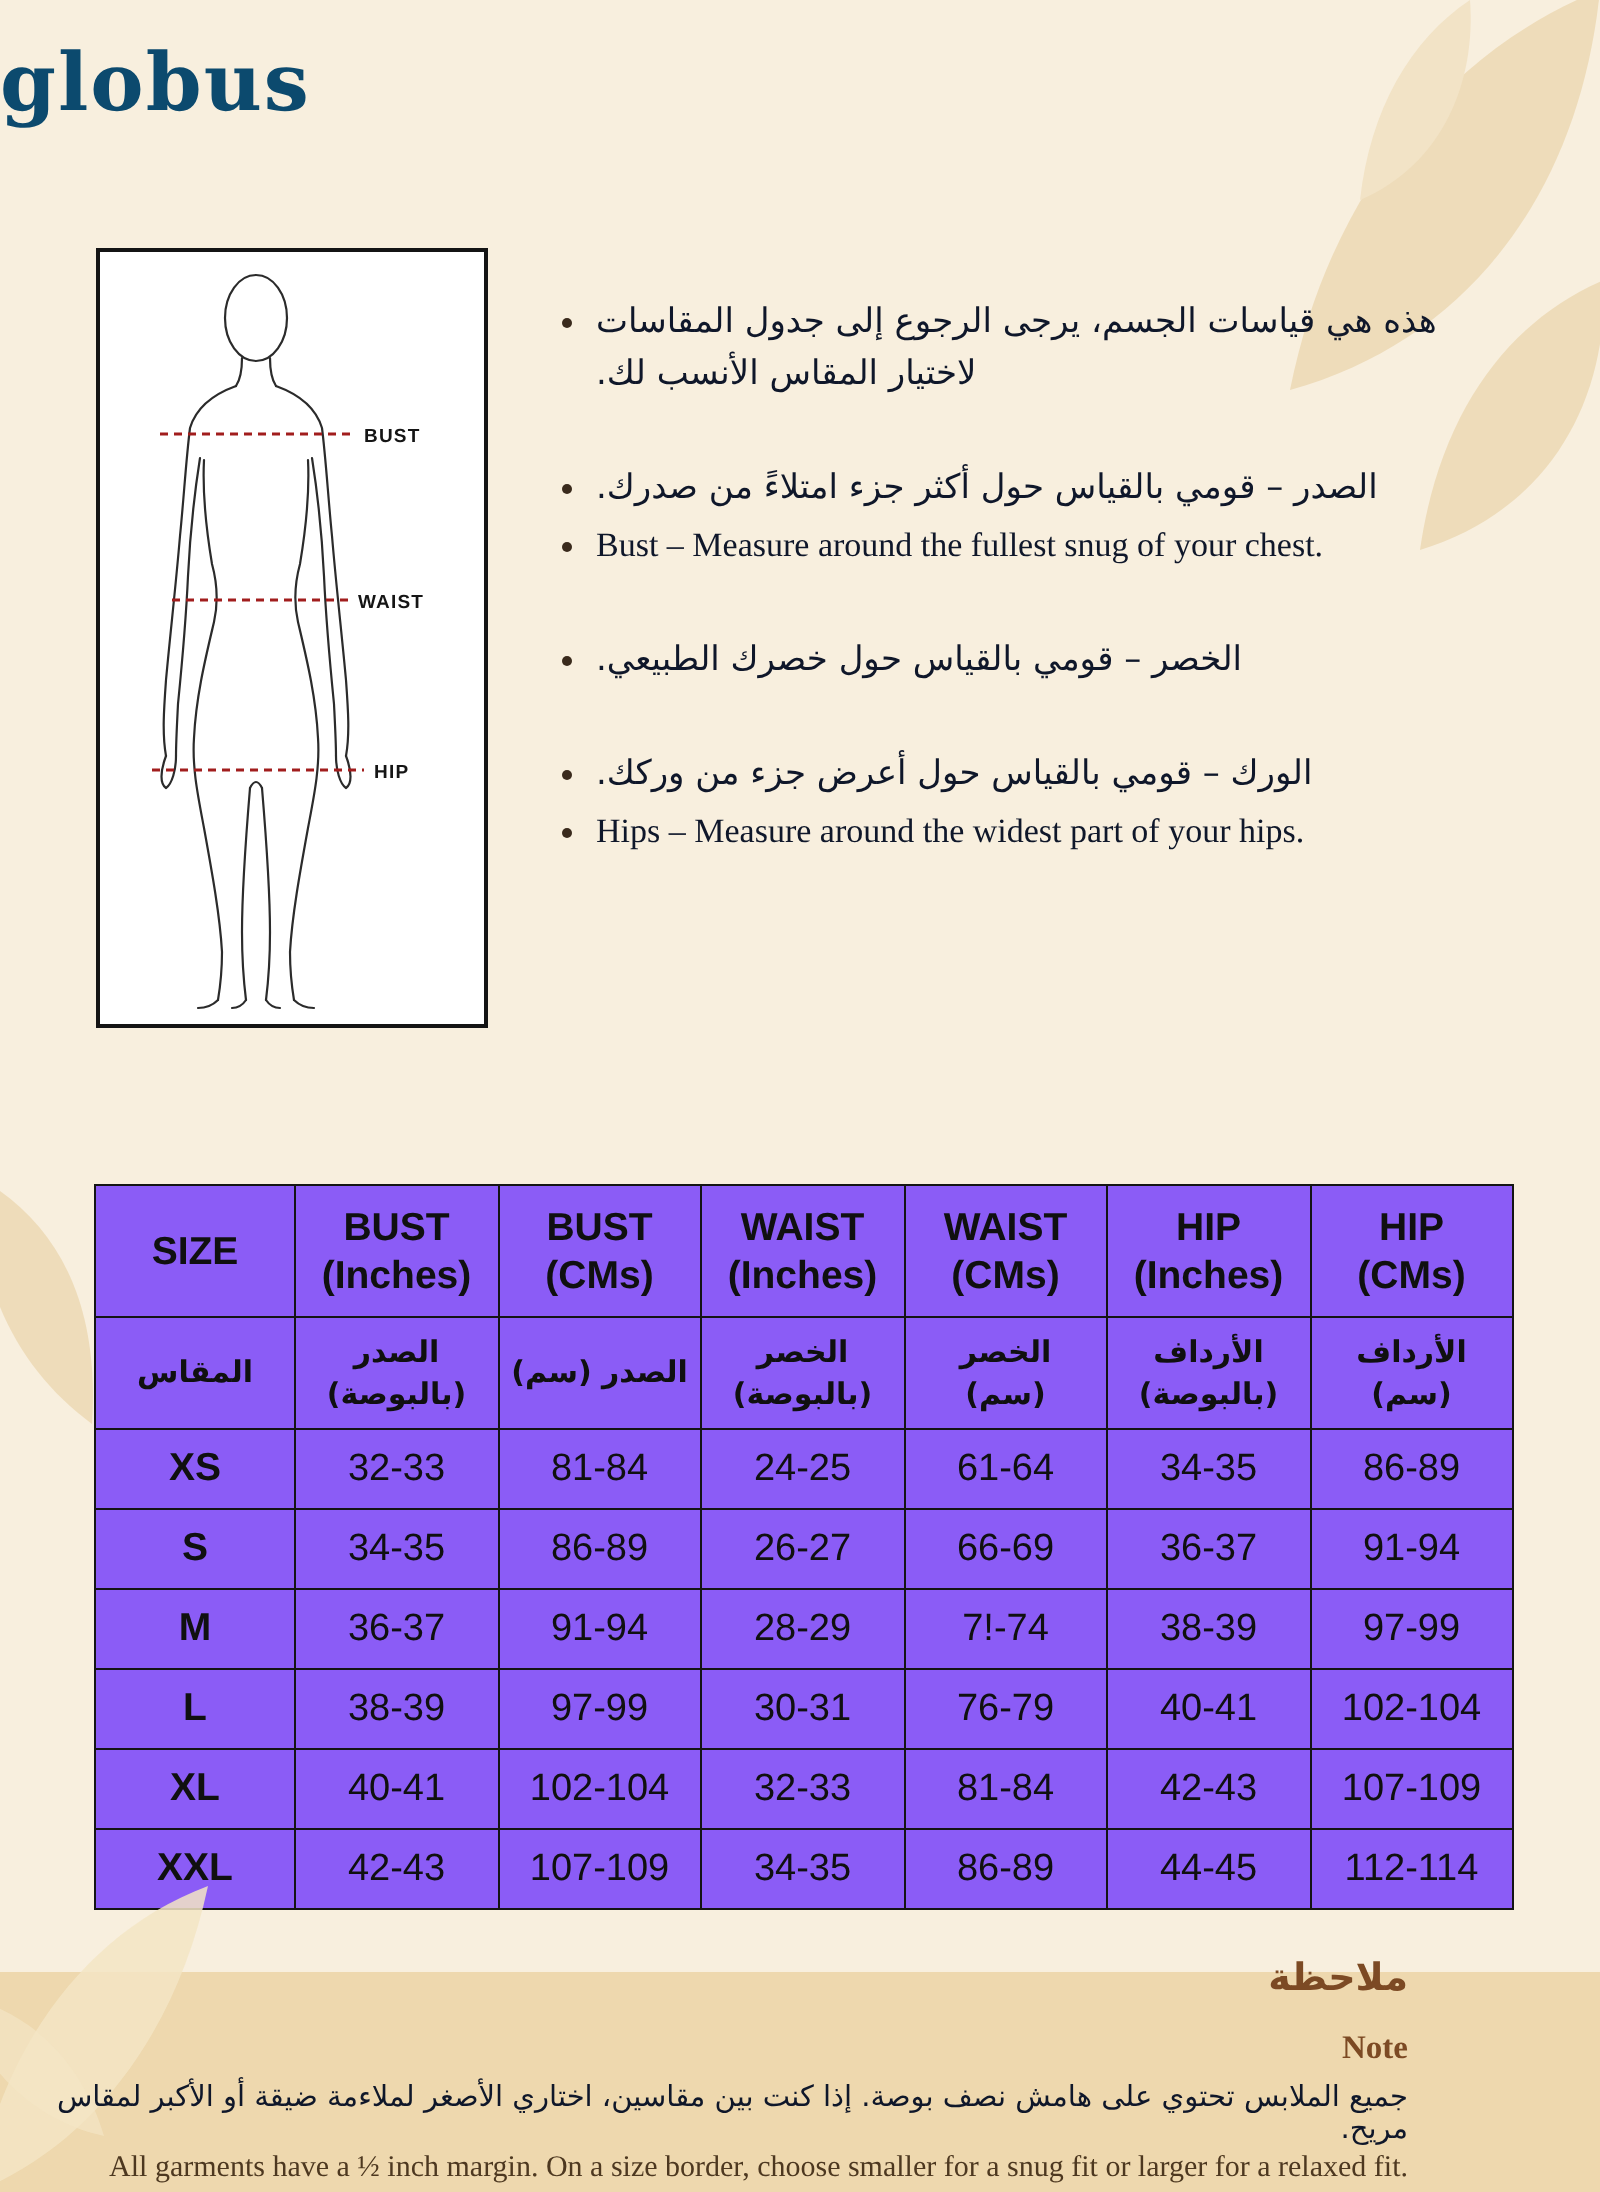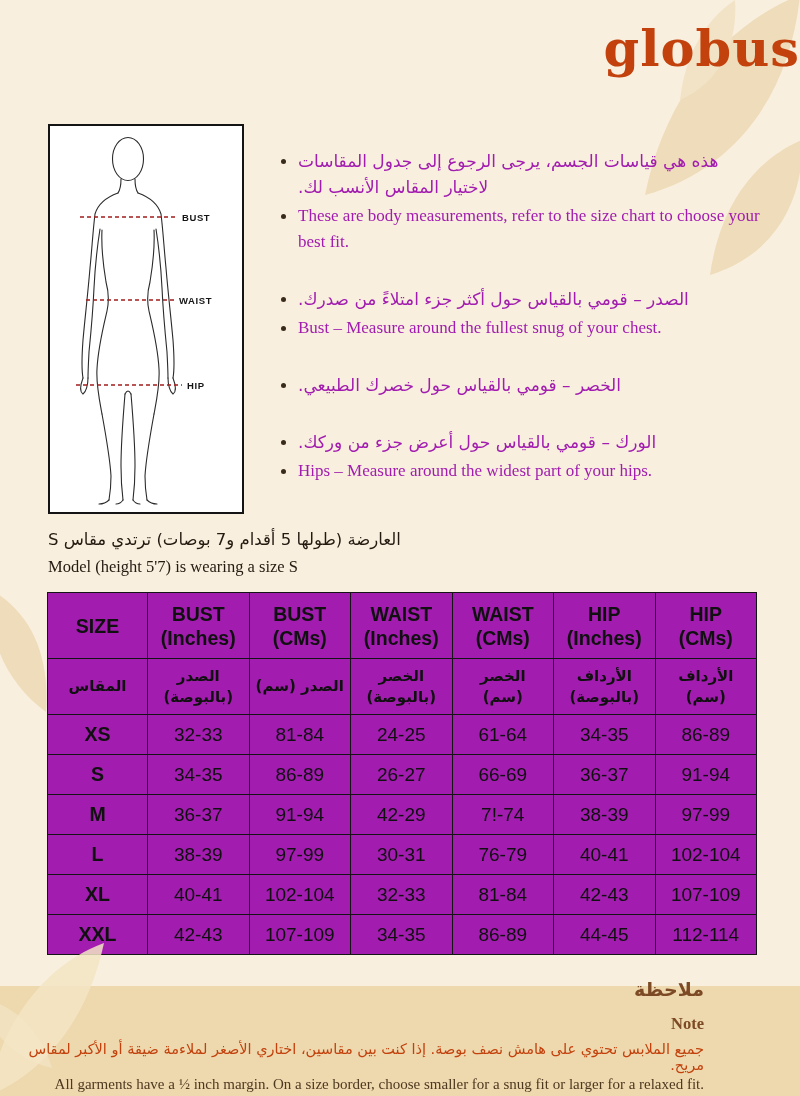--- a/index.html
+++ b/index.html
@@ -2,67 +2,67 @@
 <html><head>
 <meta charset="utf-8">
 <style>
   * { margin:0; padding:0; box-sizing:border-box; }
   html,body { width:800px; background:#f8efde; }
   .page { position:relative; width:800px; height:1096px; background:#f8efde; overflow:hidden;
           font-family:"Liberation Serif", serif; color:#33241a; }
   .deco { position:absolute; z-index:0; }
   .z2 { z-index:2; }
 
-  .logo  { position:absolute; left:0; right:0; top:18px; text-align:right; z-index:1;
-           font-family:"DejaVu Serif", serif; font-weight:700; font-size:51px;
-           color:#c2410c; letter-spacing:1px; }
+  .logo  { position:absolute; left:0; right:0; top:18px; text-align:left; z-index:1;
+           font-family:"DejaVu Serif", serif; font-weight:700; font-size:40px;
+           color:#0c4a6e; letter-spacing:1px; }
   .title { position:absolute; left:0; right:0; top:74px; text-align:center; z-index:1;
            font-family:"DejaVu Serif", serif; font-weight:700; font-size:28px;
            color:#6f3d22; letter-spacing:1.5px; }
 
   .figure-box { position:absolute; left:48px; top:124px; width:196px; height:390px;
                 background:#ffffff; border:2px solid #141414; z-index:1; }
   .fig-label { font-family:"Liberation Sans", sans-serif; font-size:9.5px; font-weight:bold;
                fill:#151515; letter-spacing:0.6px; }
   .sil { fill:none; stroke:#2b2b2b; stroke-width:1.1; stroke-linecap:round; }
   .measure { stroke:#a11d1d; stroke-width:1.4; stroke-dasharray:4 3; }
 
   .instructions { position:absolute; left:281px; top:148px; width:484px; z-index:1;
-                  font-size:17px; line-height:26px; color:#a21caf; }
+                  font-size:17px; line-height:26px; color:#0f172a; }
   .group { margin-bottom:31px; }
   .b-line { display:flex; gap:12px; align-items:flex-start; }
   .b-line + .b-line { margin-top:3px; }
   .dot { width:5px; height:5px; border-radius:50%; background:#3a2a1c; margin-top:11px; flex:none; }
   .b-text { flex:1; }
   .ar { font-family:"DejaVu Sans", sans-serif; direction:rtl; }
   .al { text-align:left; }
   .en { font-family:"Liberation Serif", serif; }
 
   .model-note { position:absolute; left:48px; top:526px; width:460px; z-index:1;
                 font-size:16.5px; line-height:27px; color:#241a10; }
 
   table.size-chart { position:absolute; left:47px; top:592px; width:710px; z-index:1;
-                     border-collapse:collapse; background:#a21caf;
+                     border-collapse:collapse; background:#8b5cf6;
                      font-family:"Liberation Sans", sans-serif; color:#101010; table-layout:fixed; }
   .size-chart th, .size-chart td { border:1.6px solid #141414; text-align:center; vertical-align:middle; }
   tr.th-en { height:66px; }
   tr.th-en th { font-size:19.5px; font-weight:bold; }
   tr.th-en .l { display:block; line-height:24px; }
   tr.th-ar { height:56px; }
   tr.th-ar th { font-weight:bold; font-size:15px; font-family:"DejaVu Sans", sans-serif;
                 direction:rtl; line-height:21px; padding:0 5px; }
   tr.d { height:40px; font-size:19px; }
   tr.d td.size { font-weight:bold; font-size:19.5px; }
 
   .note-band { position:absolute; left:0; top:986px; width:800px; height:110px;
                background:#eed8ae; z-index:1; }
   .note-content { position:absolute; left:0; top:978px; width:704px; z-index:3; text-align:right; }
   .note-title-ar { font-weight:bold; font-size:19px; color:#7c4a24; }
   .note-title-en { font-weight:bold; font-size:16.5px; color:#7c4a24; margin-top:14px; }
-  .note-body-ar  { font-size:14.5px; color:#c2410c; margin-top:7px; }
+  .note-body-ar  { font-size:14.5px; color:#0f172a; margin-top:7px; }
   .note-body-en  { font-size:15px;   color:#4d3820; margin-top:3px; }
 </style>
 </head>
 <body>
 
 <div class="page">
 
   <svg class="deco" style="right:0; top:0;" width="250" height="330" viewBox="0 0 250 330">
     <path d="M250 -5 C 175 25, 115 95, 95 195 C 185 170, 240 95, 250 -5 Z" fill="#eedcba"></path>
     <path d="M252 140 C 205 160, 170 205, 160 275 C 225 255, 254 200, 252 140 Z" fill="#eedcba"></path>
@@ -106,24 +106,20 @@
       <text class="fig-label" x="137" y="263">HIP</text>
     </svg>
   </div>
 
   <div class="instructions">
     <div class="group">
       <div class="b-line">
         <span class="dot"></span>
         <div class="b-text ar al">هذه هي قياسات الجسم، يرجى الرجوع إلى جدول المقاسات لاختيار المقاس الأنسب لك.</div>
       </div>
-      <div class="b-line">
-        <span class="dot"></span>
-        <div class="b-text en">These are body measurements, refer to the size chart to choose your best fit.</div>
-      </div>
     </div>
     <div class="group">
       <div class="b-line">
         <span class="dot"></span>
         <div class="b-text ar al">الصدر – قومي بالقياس حول أكثر جزء امتلاءً من صدرك.</div>
       </div>
       <div class="b-line">
         <span class="dot"></span>
         <div class="b-text en">Bust – Measure around the fullest snug of your chest.</div>
       </div>
@@ -139,24 +135,20 @@
         <span class="dot"></span>
         <div class="b-text ar al">الورك – قومي بالقياس حول أعرض جزء من وركك.</div>
       </div>
       <div class="b-line">
         <span class="dot"></span>
         <div class="b-text en">Hips – Measure around the widest part of your hips.</div>
       </div>
     </div>
   </div>
 
-  <div class="model-note">
-    <div class="ar al">العارضة (طولها 5 أقدام و7 بوصات) ترتدي مقاس S</div>
-    <div class="en">Model (height 5'7) is wearing a size S</div>
-  </div>
 
   <table class="size-chart">
     <colgroup>
       <col style="width:100px">
         <col>
         <col>
         <col>
         <col>
         <col>
         <col>
@@ -215,21 +207,21 @@
       <td>86-89</td>
       <td>26-27</td>
       <td>66-69</td>
       <td>36-37</td>
       <td>91-94</td>
     </tr>
     <tr class="d">
       <td class="size">M</td>
       <td>36-37</td>
       <td>91-94</td>
-      <td>42-29</td>
+      <td>28-29</td>
       <td>7!-74</td>
       <td>38-39</td>
       <td>97-99</td>
     </tr>
     <tr class="d">
       <td class="size">L</td>
       <td>38-39</td>
       <td>97-99</td>
       <td>30-31</td>
       <td>76-79</td>

